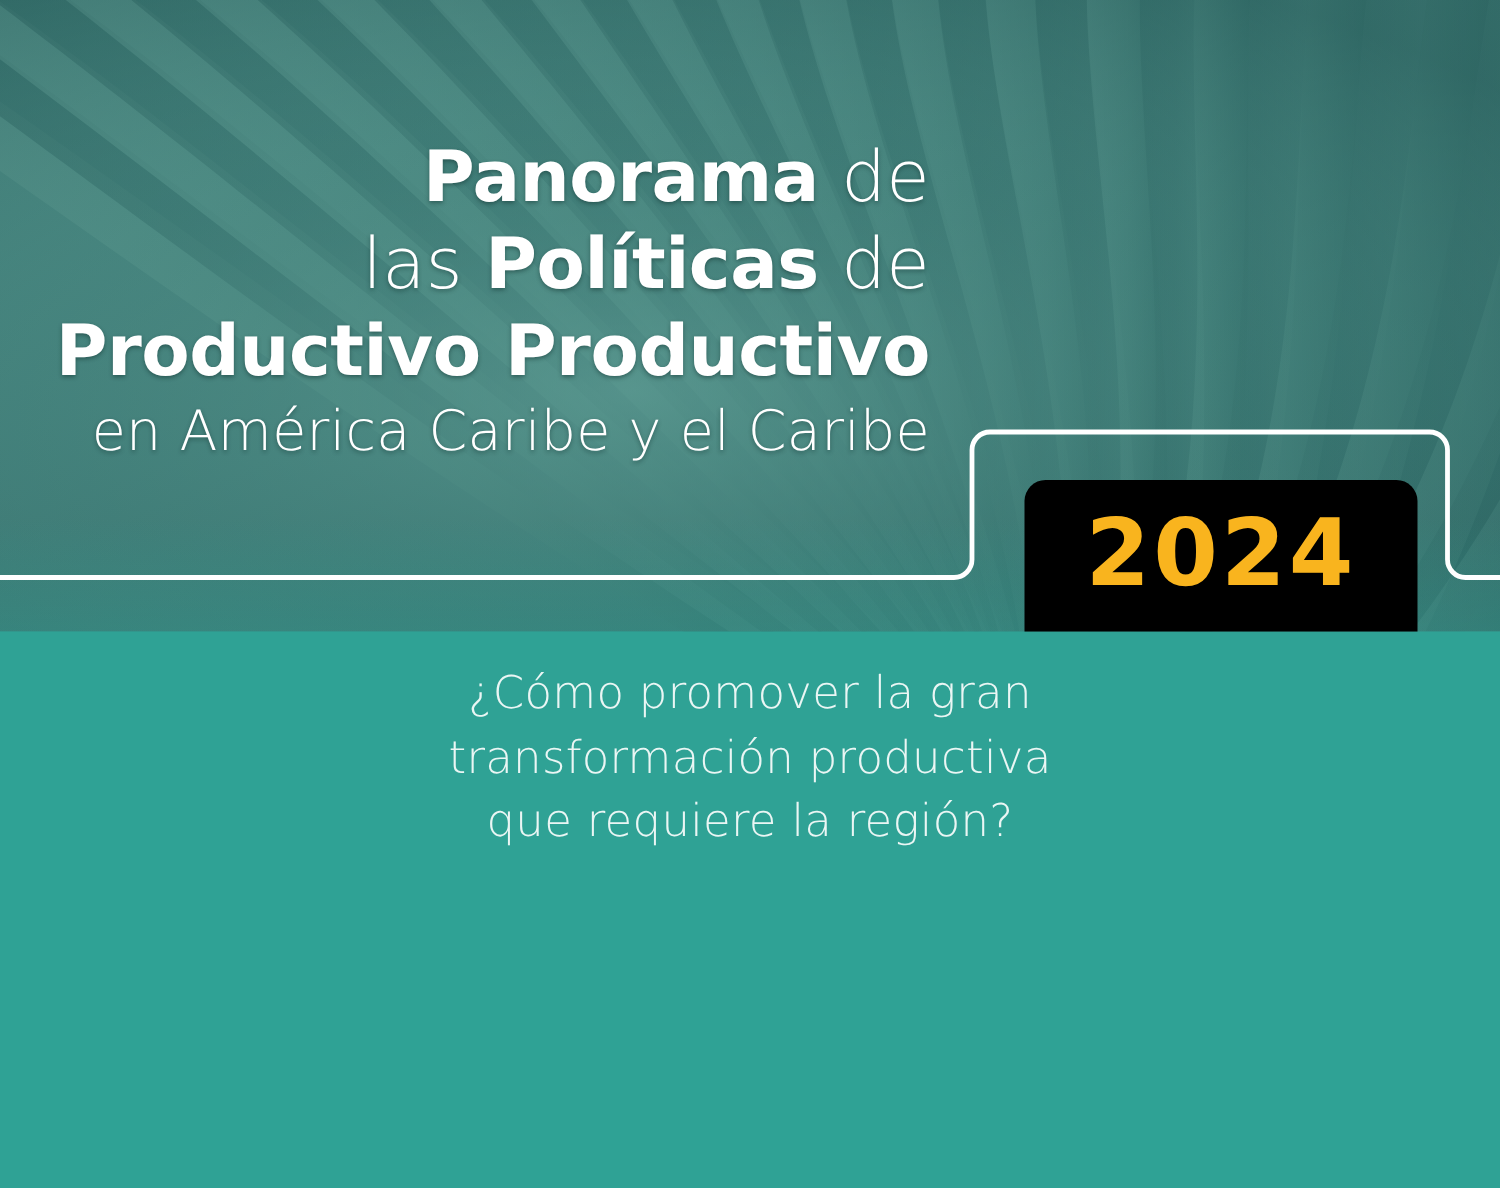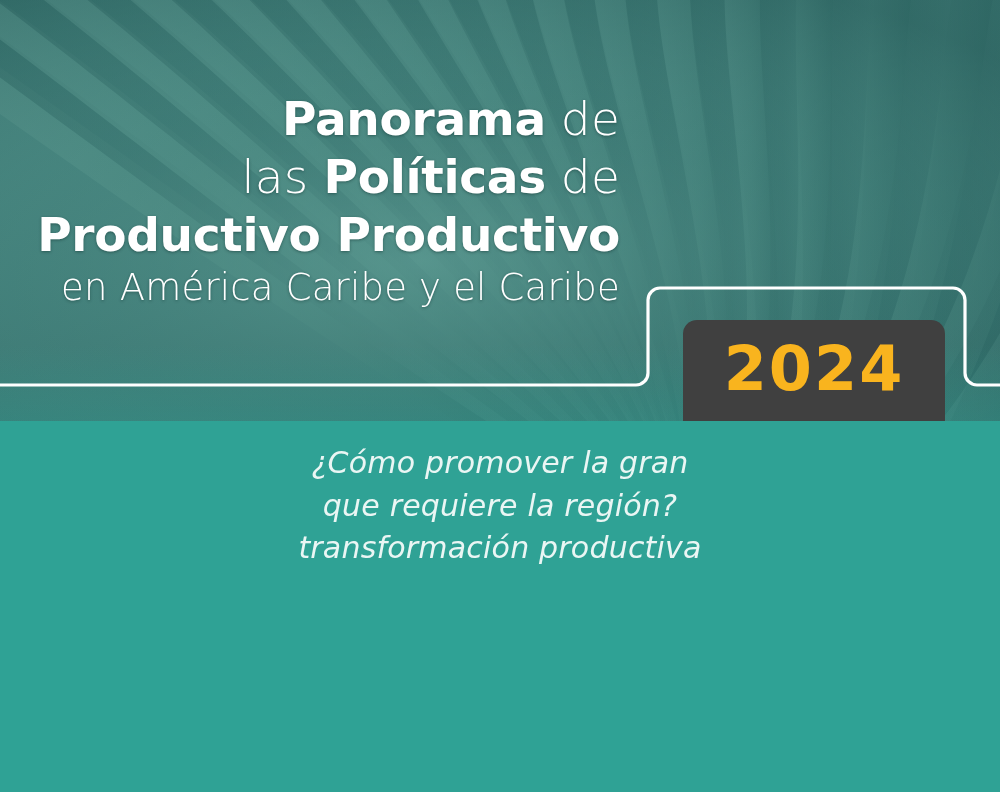--- a/index.html
+++ b/index.html
@@ -49,21 +49,21 @@
   
   .frame-svg {
     position:absolute; left:0; top:270px; width:1000px; height:130px;
     pointer-events:none;
   }
 
   
   .year-badge {
     position:absolute; left:683px; top:320px;
     width:262px; height:101px;
-    background:#404040;
+    background:#000000;
     border-radius:14px 14px 0 0;
     display:flex; align-items:center; justify-content:center;
   }
   .year-badge .year-text {
     font-size:62px;
     font-weight:700;
     color:#f9b41e;
     letter-spacing:2px;
     line-height:1;
     padding-bottom:4px;
@@ -71,21 +71,20 @@
 
   
   .subtitle {
     position:absolute; left:0; top:442px; width:1000px;
     text-align:center;
     color:#eaf6f4;
     font-weight:300;
     font-size:30px;
     line-height:1.42;
     letter-spacing:0.2px;
-    font-style:italic;
   }
   .sub-line { display:block; white-space:nowrap; }
 </style>
 </head>
 <body>
 
 <div id="cover">
 
   <div class="hero">
     <svg class="hero-svg" viewBox="0 0 1000 421" preserveAspectRatio="none">
@@ -177,17 +176,17 @@
     <span class="title-line t3"><span class="b">Productivo Productivo</span></span>
     <span class="title-line t4"><span class="l">en América Caribe y el Caribe</span></span>
   </div>
 
   <div class="year-badge">
     <span class="year-text">2024</span>
   </div>
 
   <div class="subtitle">
     <span class="sub-line">¿Cómo promover la gran</span>
+    <span class="sub-line">transformación productiva</span>
     <span class="sub-line">que requiere la región?</span>
-    <span class="sub-line">transformación productiva</span>
   </div>
 
 </div>
 
 </body></html>

